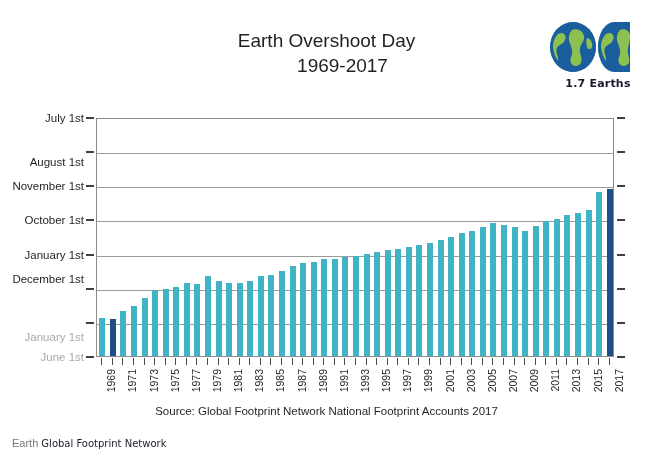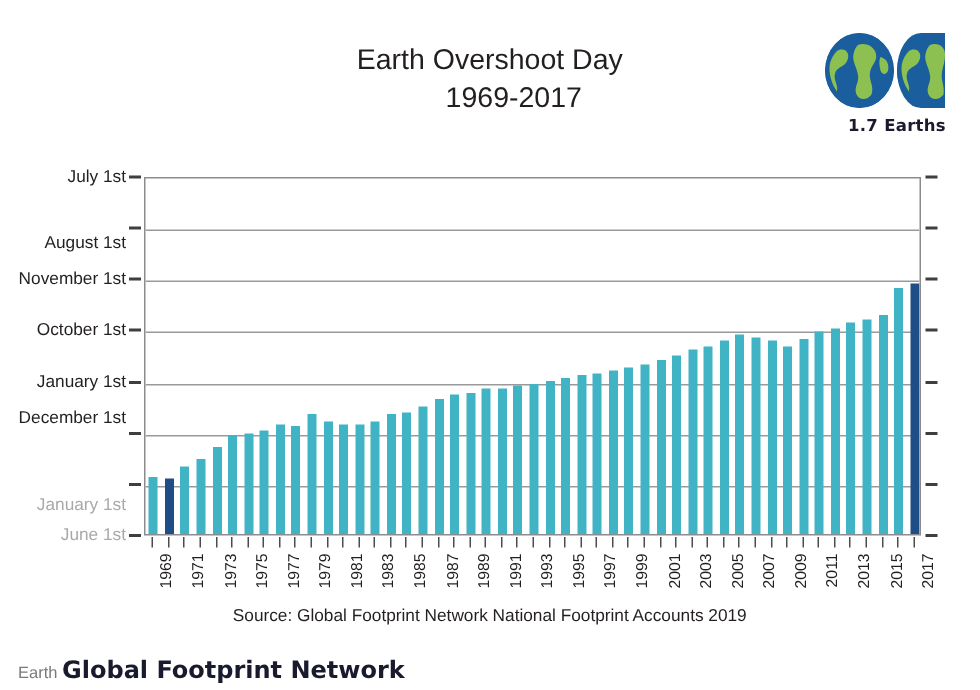--- a/index.html
+++ b/index.html
@@ -159,23 +159,23 @@
     color: #231f20;
   }
   #credit {
     position: absolute;
     left: 12px; top: 437px;
     font-size: 11px;
   }
   #credit .credit-word { color: #7a7a7a; }
   #credit .credit-name {
     color: #1a1a2e;
-    font-weight: bold;
+    font-weight: normal;
     font-family: "DejaVu Sans", sans-serif;
-    font-size: 16px;
+    font-size: 10px;
   }
 </style>
 </head>
 <body>
 
 <div id="header">
 
 
   <div id="chart-title">
     <span>Earth Overshoot Day</span>
@@ -369,18 +369,18 @@
       <div class="xlabel" style="left: 570.429px;">2013</div>
       <div class="xtick" style="left: 577px;"></div>
       <div class="xtick" style="left: 587.571px;"></div>
       <div class="xlabel" style="left: 591.571px;">2015</div>
       <div class="xtick" style="left: 598.143px;"></div>
       <div class="xtick" style="left: 608.714px;"></div>
       <div class="xlabel" style="left: 612.714px;">2017</div>
     </div>
 </div>
 
-<div id="source-note">Source: Global Footprint Network National Footprint Accounts 2019</div>
+<div id="source-note">Source: Global Footprint Network National Footprint Accounts 2017</div>
 
 <div id="credit">
   <span class="credit-word">Earth</span>
   <span class="credit-name">Global Footprint Network</span>
 </div>
 
 </body></html>

